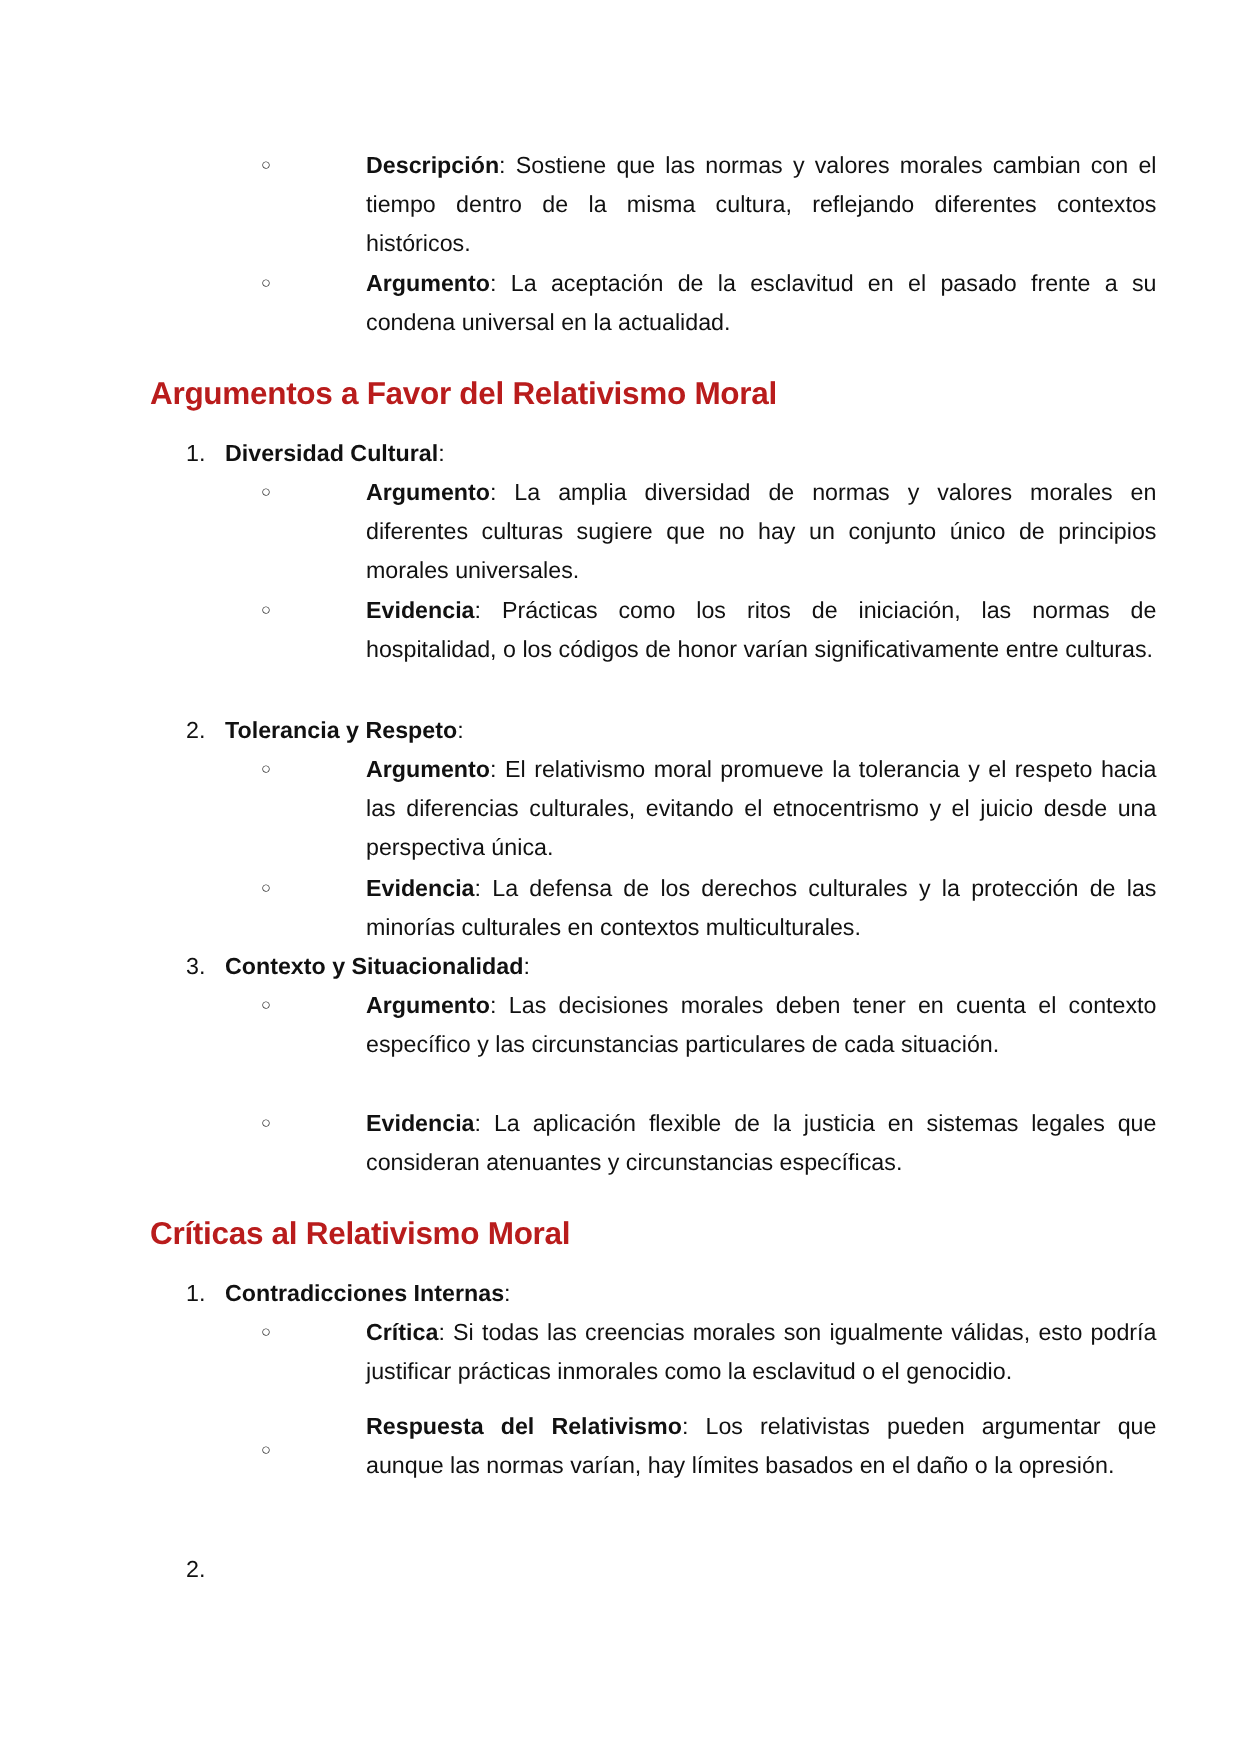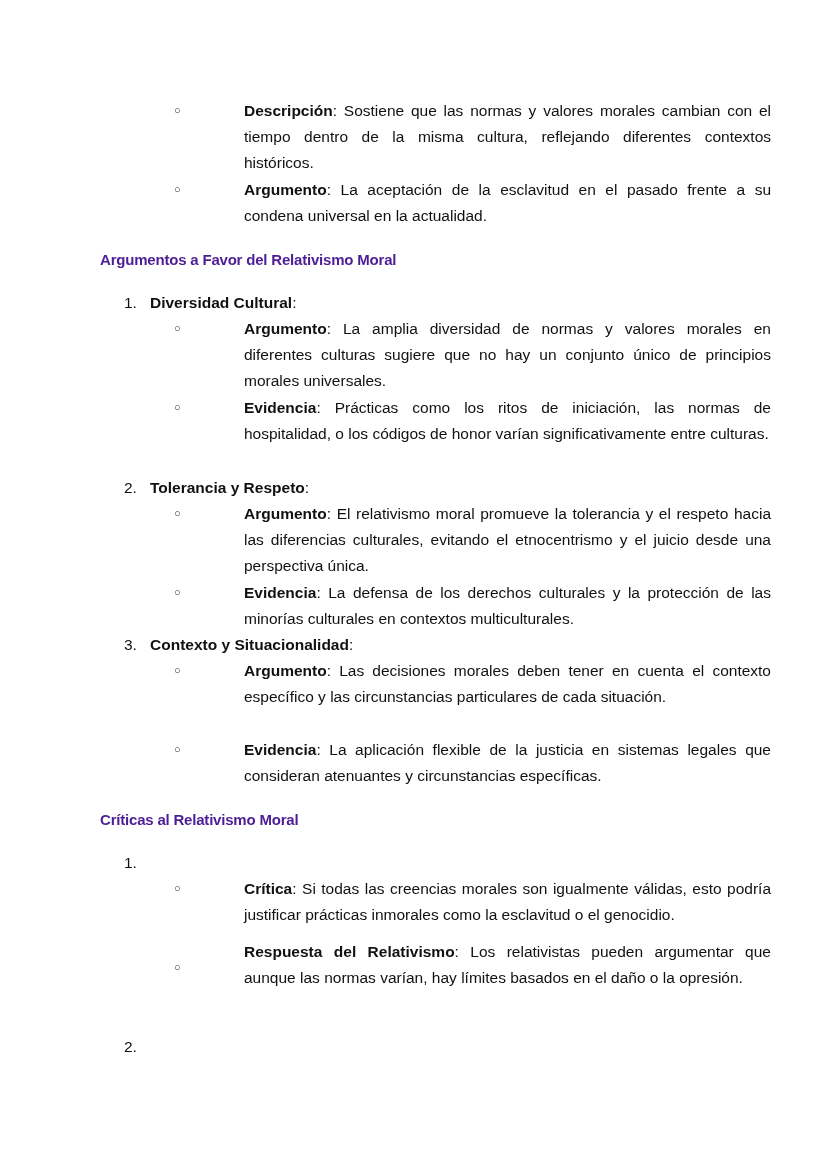--- a/index.html
+++ b/index.html
@@ -3,21 +3,21 @@
 <meta charset="utf-8">
 <style>
   html, body { margin: 0; padding: 0; background: #ffffff; }
   body { width: 828px; height: 1169px; position: relative; overflow: hidden;
          font-family: "Liberation Sans", sans-serif; color: #111; font-size: 15.5px; }
   .page { position: absolute; left: 0; top: 0; width: 828px; height: 1169px; }
   .sub { position: absolute; left: 200px; width: 527px; line-height: 26.2px; text-align: justify; margin-left: 44px; }
   .bullet { position: absolute; left: 174px; font-size: 11px; color: #333; }
   .num { position: absolute; left: 124px; line-height: 26px; }
   .item { position: absolute; left: 150px; line-height: 26px; }
-  .heading { position: absolute; left: 100px; color: #4c1d95; font-weight: bold; font-size: 15px; letter-spacing: -0.2px; }
+  .heading { position: absolute; left: 100px; color: #b91c1c; font-weight: bold; font-size: 21px; letter-spacing: -0.2px; }
   b { font-weight: bold; text-align: center; }
 </style>
 </head>
 <body>
 
 <div class="page">
 
   <span class="bullet" style="top:104px">○</span>
   <div class="sub" style="top:98px"><b>Descripción</b><span>: Sostiene que las normas y valores morales cambian con el tiempo dentro de la misma cultura, reflejando diferentes contextos históricos.</span></div>
 
@@ -49,20 +49,21 @@
 
   <span class="bullet" style="top:664px">○</span>
   <div class="sub" style="top:658px"><b>Argumento</b><span>: Las decisiones morales deben tener en cuenta el contexto específico y las circunstancias particulares de cada situación.</span></div>
 
   <span class="bullet" style="top:743px">○</span>
   <div class="sub" style="top:737px"><b>Evidencia</b><span>: La aplicación flexible de la justicia en sistemas legales que consideran atenuantes y circunstancias específicas.</span></div>
 
   <div class="heading" style="top:811px">Críticas al Relativismo Moral</div>
 
   <span class="num" style="top:850px">1.</span>
+  <div class="item" style="top:850px"><b>Contradicciones Internas</b><span>:</span></div>
 
   <span class="bullet" style="top:882px">○</span>
   <div class="sub" style="top:876px"><b>Crítica</b><span>: Si todas las creencias morales son igualmente válidas, esto podría justificar prácticas inmorales como la esclavitud o el genocidio.</span></div>
 
   <span class="bullet" style="top:961px">○</span>
   <div class="sub" style="top:939px"><b>Respuesta del Relativismo</b><span>: Los relativistas pueden argumentar que aunque las normas varían, hay límites basados en el daño o la opresión.</span></div>
 
   <span class="num" style="top:1034px">2.</span>
 
 </div>

